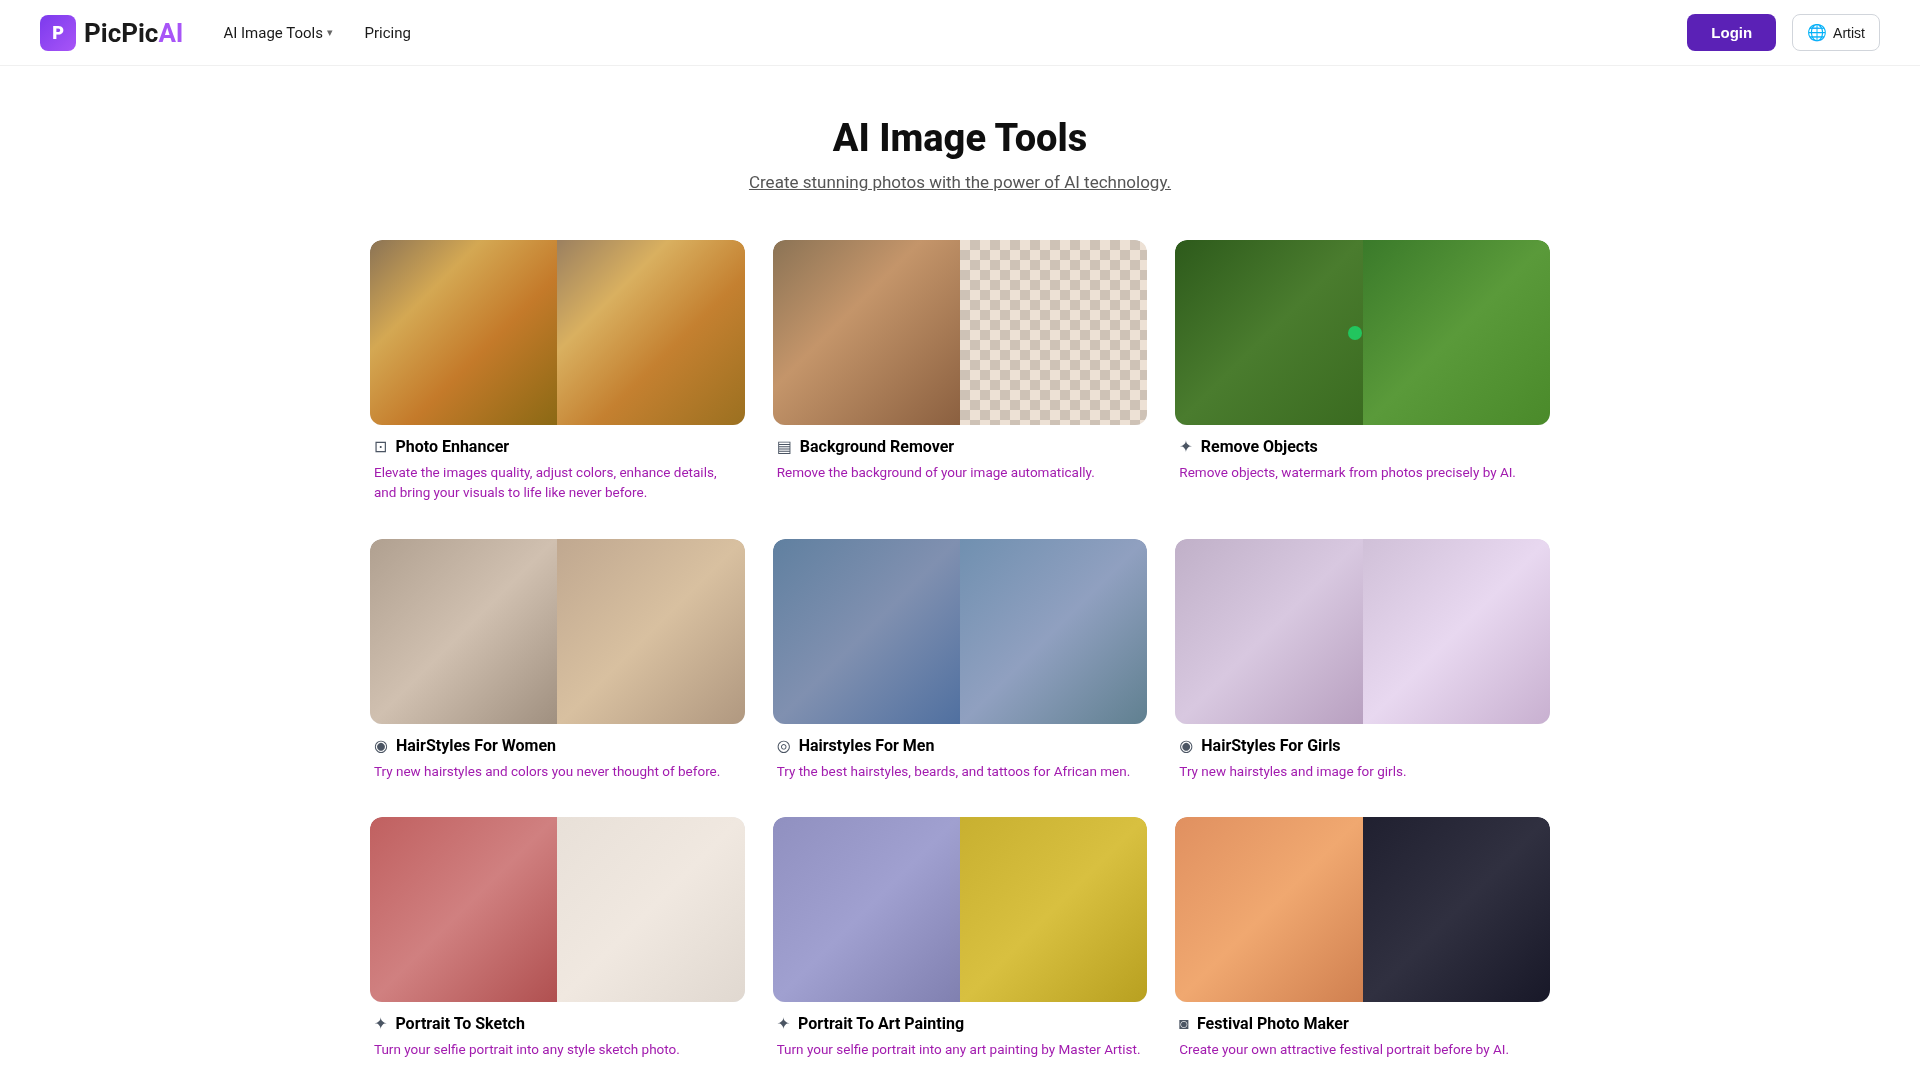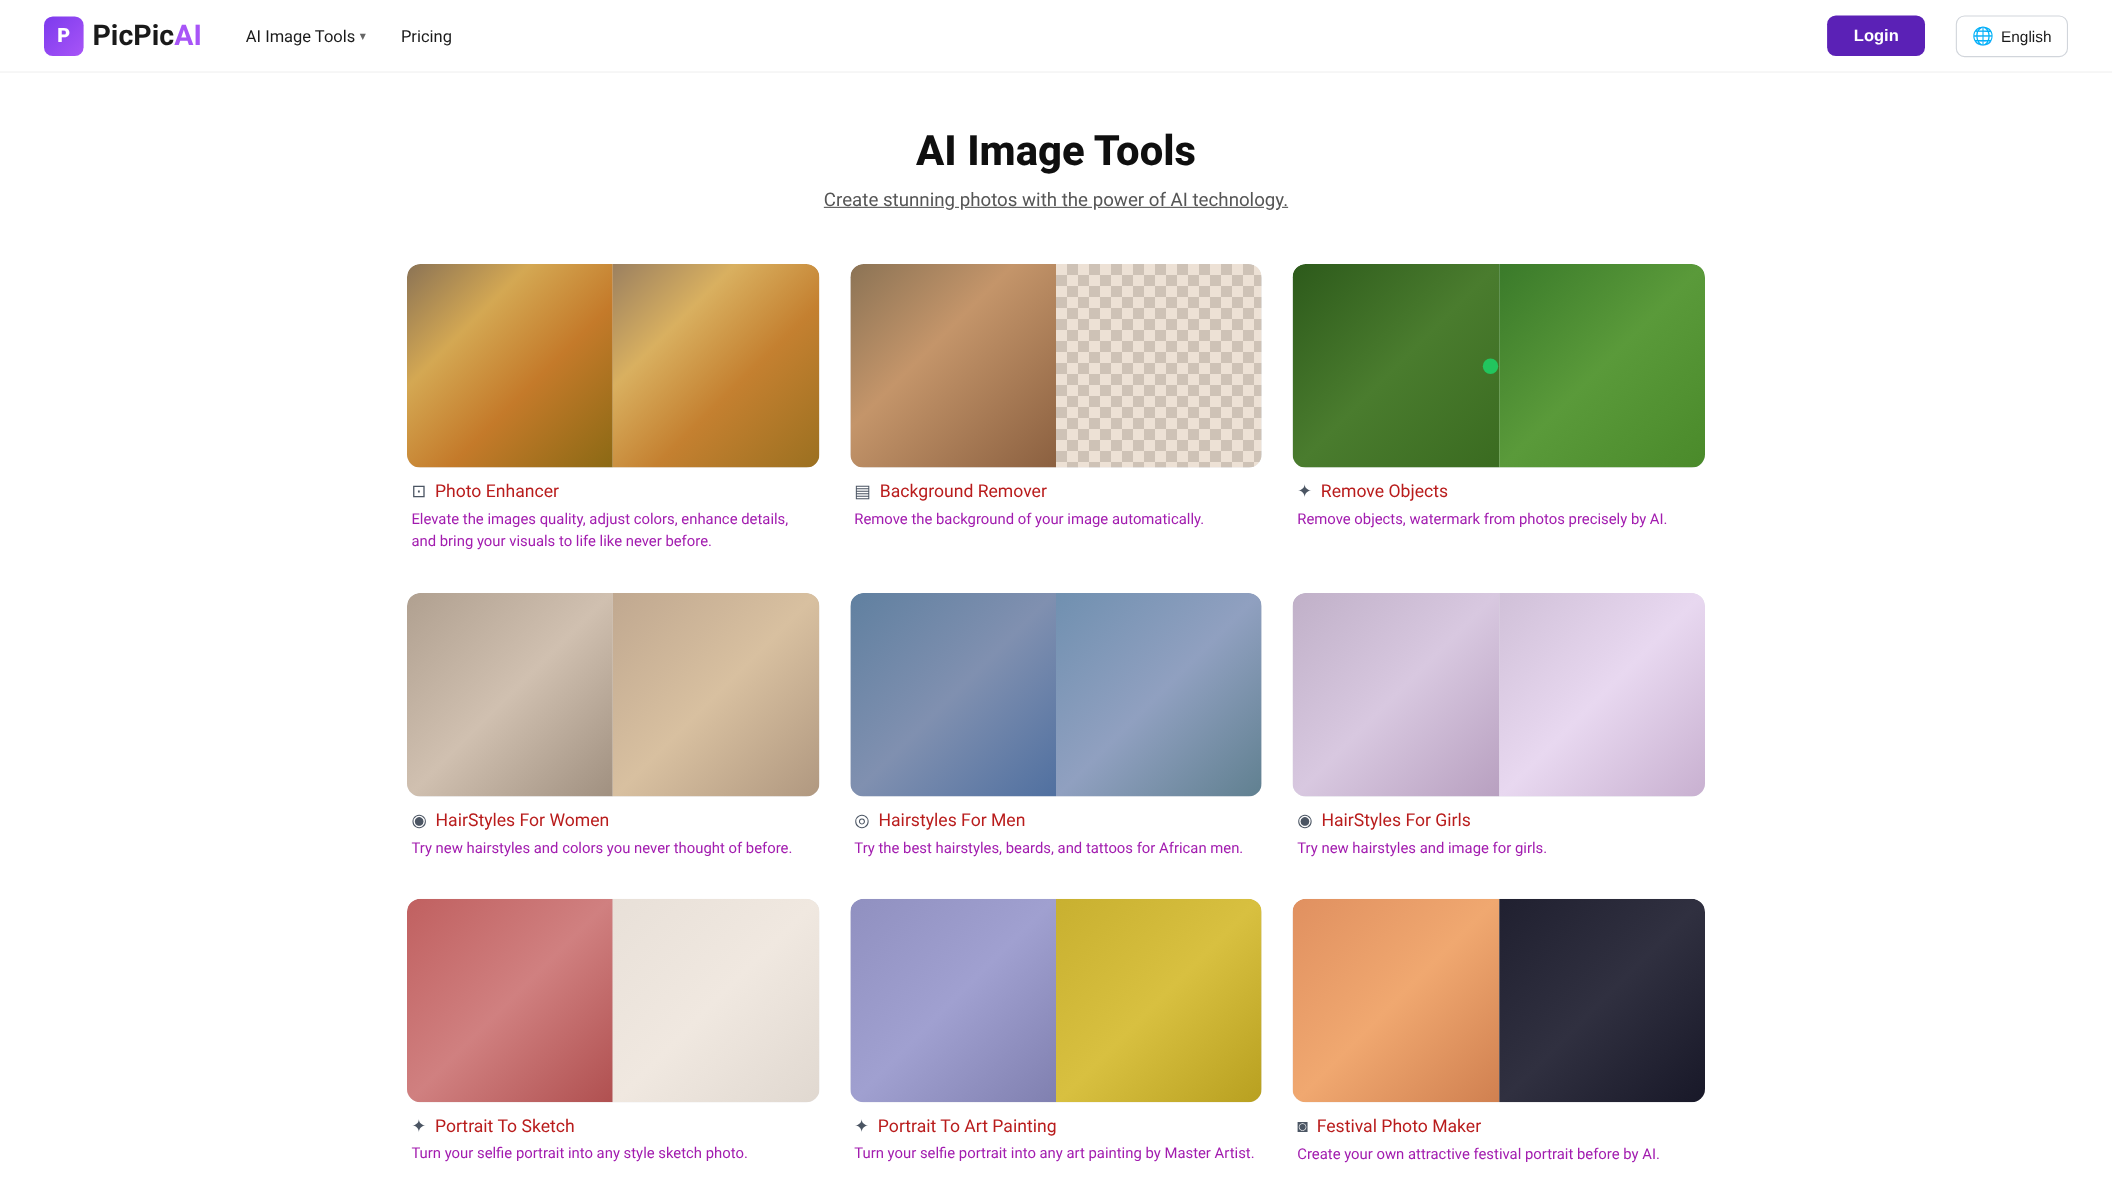--- a/index.html
+++ b/index.html
@@ -54,21 +54,21 @@
       text-decoration: none;
       cursor: pointer;
       display: flex;
       align-items: center;
       gap: 4px;
     }
     .chevron { font-size: 11px; color: #666; }
     .nav-actions {
       display: flex;
       align-items: center;
-      gap: 28px;
+      gap: 16px;
     }
     .btn-login {
       background: #5b21b6;
       color: #fff;
       border: none;
       border-radius: 8px;
       padding: 10px 24px;
       font-size: 15px;
       font-weight: 600;
       cursor: pointer;
@@ -185,22 +185,22 @@
       align-items: center;
       gap: 8px;
       margin-bottom: 6px;
     }
     .card-icon {
       font-size: 16px;
       color: #4b5563;
     }
     .card-title {
       font-size: 16px;
-      font-weight: 400;
-      color: #b91c1c;
+      font-weight: 700;
+      color: #000000;
     }
     .card-desc {
       font-size: 13.5px;
       color: #a21caf;
       line-height: 1.5;
     }
   </style>
 </head>
 <body>
 
@@ -215,21 +215,21 @@
       <span class="chevron">▾</span>
     </a>
     <a class="nav-link" href="#">
       <span>Pricing</span>
     </a>
   </div>
   <div class="nav-actions">
     <button class="btn-login">Login</button>
     <button class="btn-lang">
       <span class="globe-icon">🌐</span>
-      <span>English</span>
+      <span>Artist</span>
     </button>
   </div>
 </nav>
 
 <main class="main">
   <h1 class="page-title">AI Image Tools</h1>
   <p class="page-subtitle">Create stunning photos with the power of AI technology.</p>
 
   <div class="tools-grid" id="tools-grid">
   <div class="tool-card">

